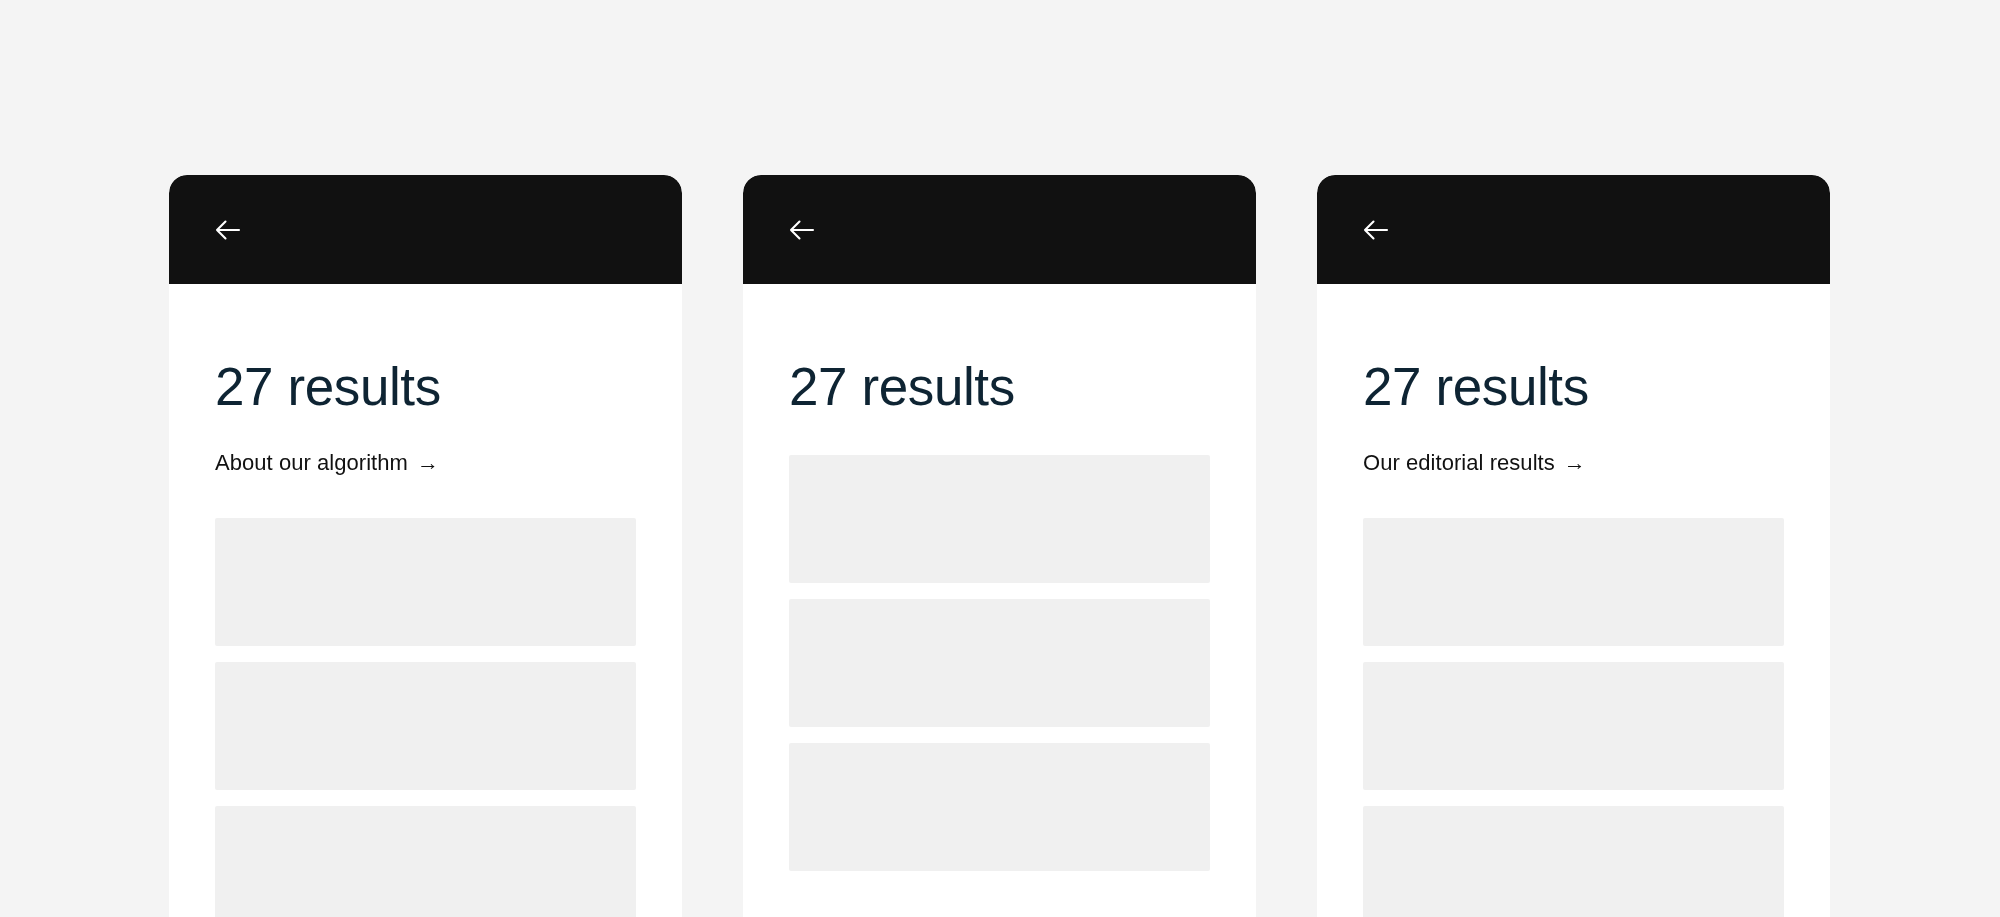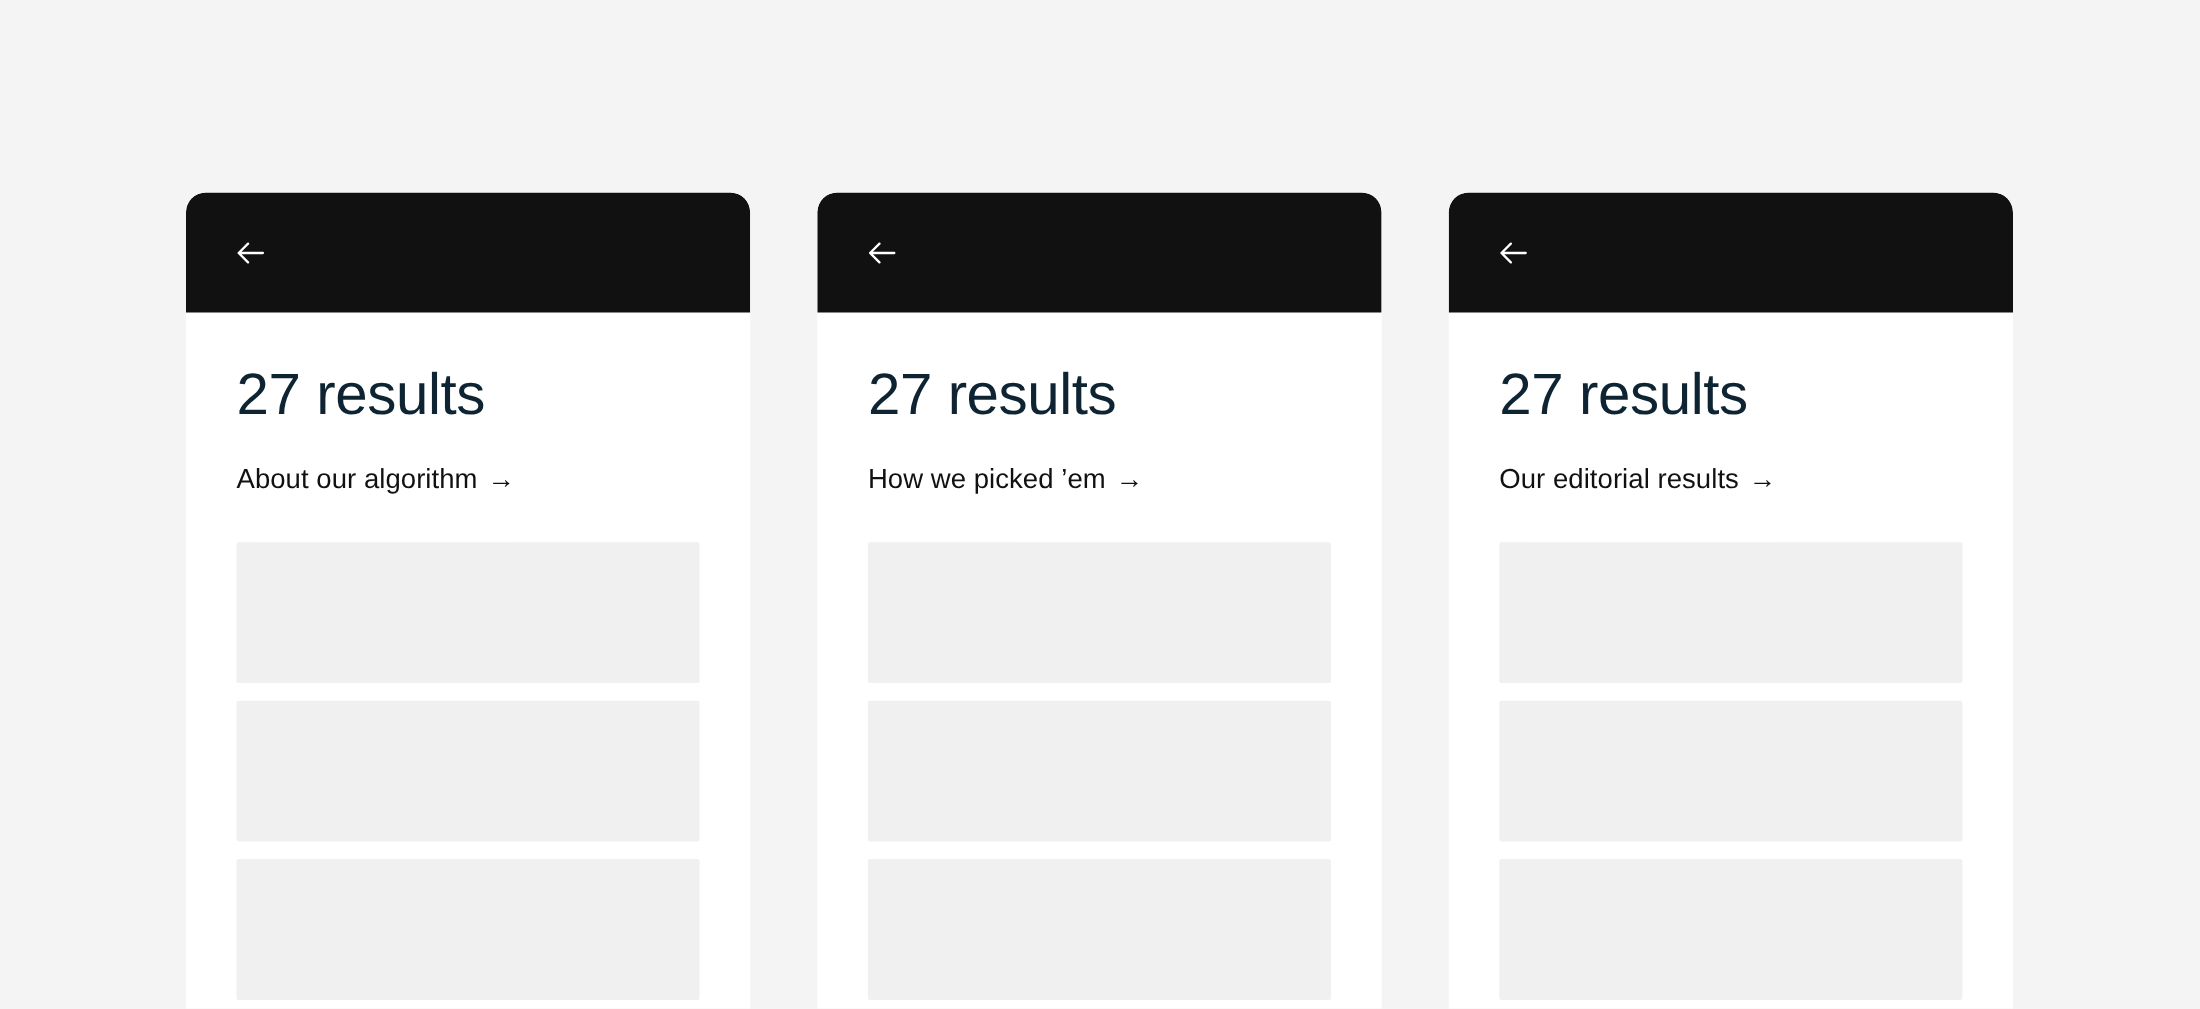--- a/index.html
+++ b/index.html
@@ -61,33 +61,33 @@
     display: block;
   }
 
   .card-body {
     padding: 0 46px;
     box-sizing: border-box;
   }
 
   .results-heading {
     margin: 0;
-    padding-top: 48px;
+    padding-top: 76px;
     font-size: 53px;
     line-height: 1.02;
     font-weight: 400;
     color: #0e2433;
     letter-spacing: -0.4px;
     white-space: nowrap;
   }
 
   .info-link {
     display: block;
     margin-top: 35px;
-    font-size: 25px;
+    font-size: 22px;
     line-height: 1.25;
     color: #111111;
     text-decoration: none;
     letter-spacing: 0.05px;
     white-space: nowrap;
   }
   .info-link .arrow-glyph {
     margin-left: 9px;
   }
 
@@ -134,21 +134,20 @@
       <button class="back-button">
         <span>
           <svg width="26" height="22" viewBox="0 0 26 22" fill="none" aria-hidden="true">
             <path d="M24 11H2M2 11L10.5 2.5M2 11L10.5 19.5" stroke="#ffffff" stroke-width="2.1" stroke-linecap="round" stroke-linejoin="round"></path>
           </svg>
         </span>
       </button>
     </div>
     <div class="card-body">
       <h1 class="results-heading">27 results</h1>
-      <a class="info-link" href="#"><span>How we picked ’em</span><span class="arrow-glyph">→</span></a>
       <div class="placeholder-list">
         <div class="placeholder-block"></div>
         <div class="placeholder-block"></div>
         <div class="placeholder-block"></div>
       </div>
     </div>
   </div>
 
   <div class="card card-3">
     <div class="card-header">

